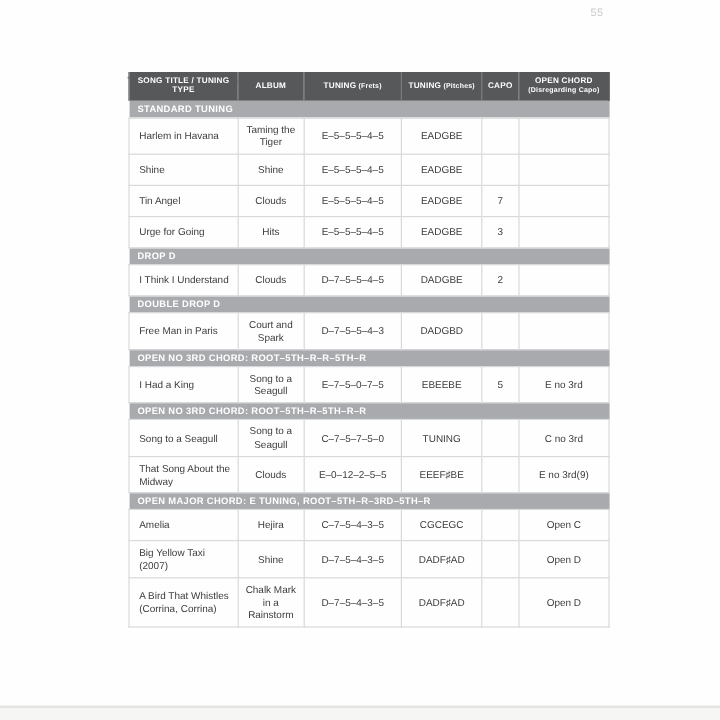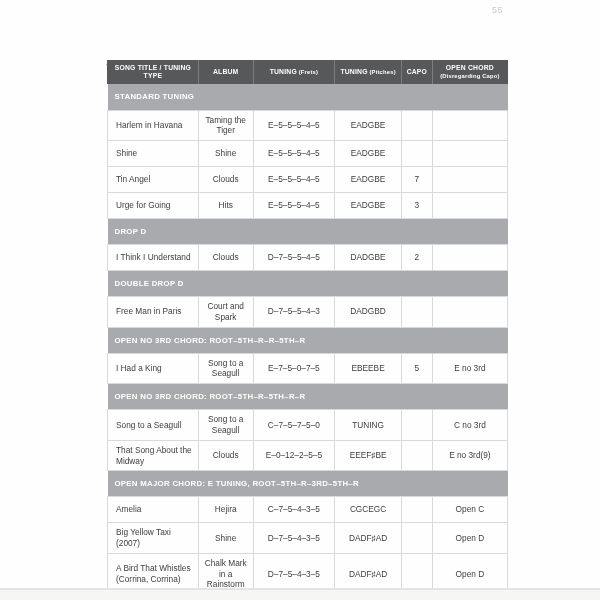--- a/index.html
+++ b/index.html
@@ -48,21 +48,21 @@
     line-height: 1.25;
   }
   .tuning-table th:first-child { border-left: 1px solid #57585a; }
   .tuning-table th:last-child  { border-right: 1px solid #57585a; }
   .th-sub { font-size: 5.8px; font-weight: bold; }
   .th-sub.block { display: block; }
 
   .tuning-table td.section-cell {
     background: #a8aaad; color: #ffffff;
     font-size: 7.8px; font-weight: bold; letter-spacing: 0.3px;
-    height: 26px; padding: 2px 0 2px 7px;
+    height: 14px; padding: 2px 0 2px 7px;
     text-align: left; vertical-align: middle;
   }
 
   .tuning-table td.data-cell {
     border: 1px solid #d8d9da;
     color: #3c3d3f; font-size: 8.3px; line-height: 1.3;
     vertical-align: middle; text-align: center;
     height: 26px; padding: 4px 3px;
     background: #fefefe;
   }

